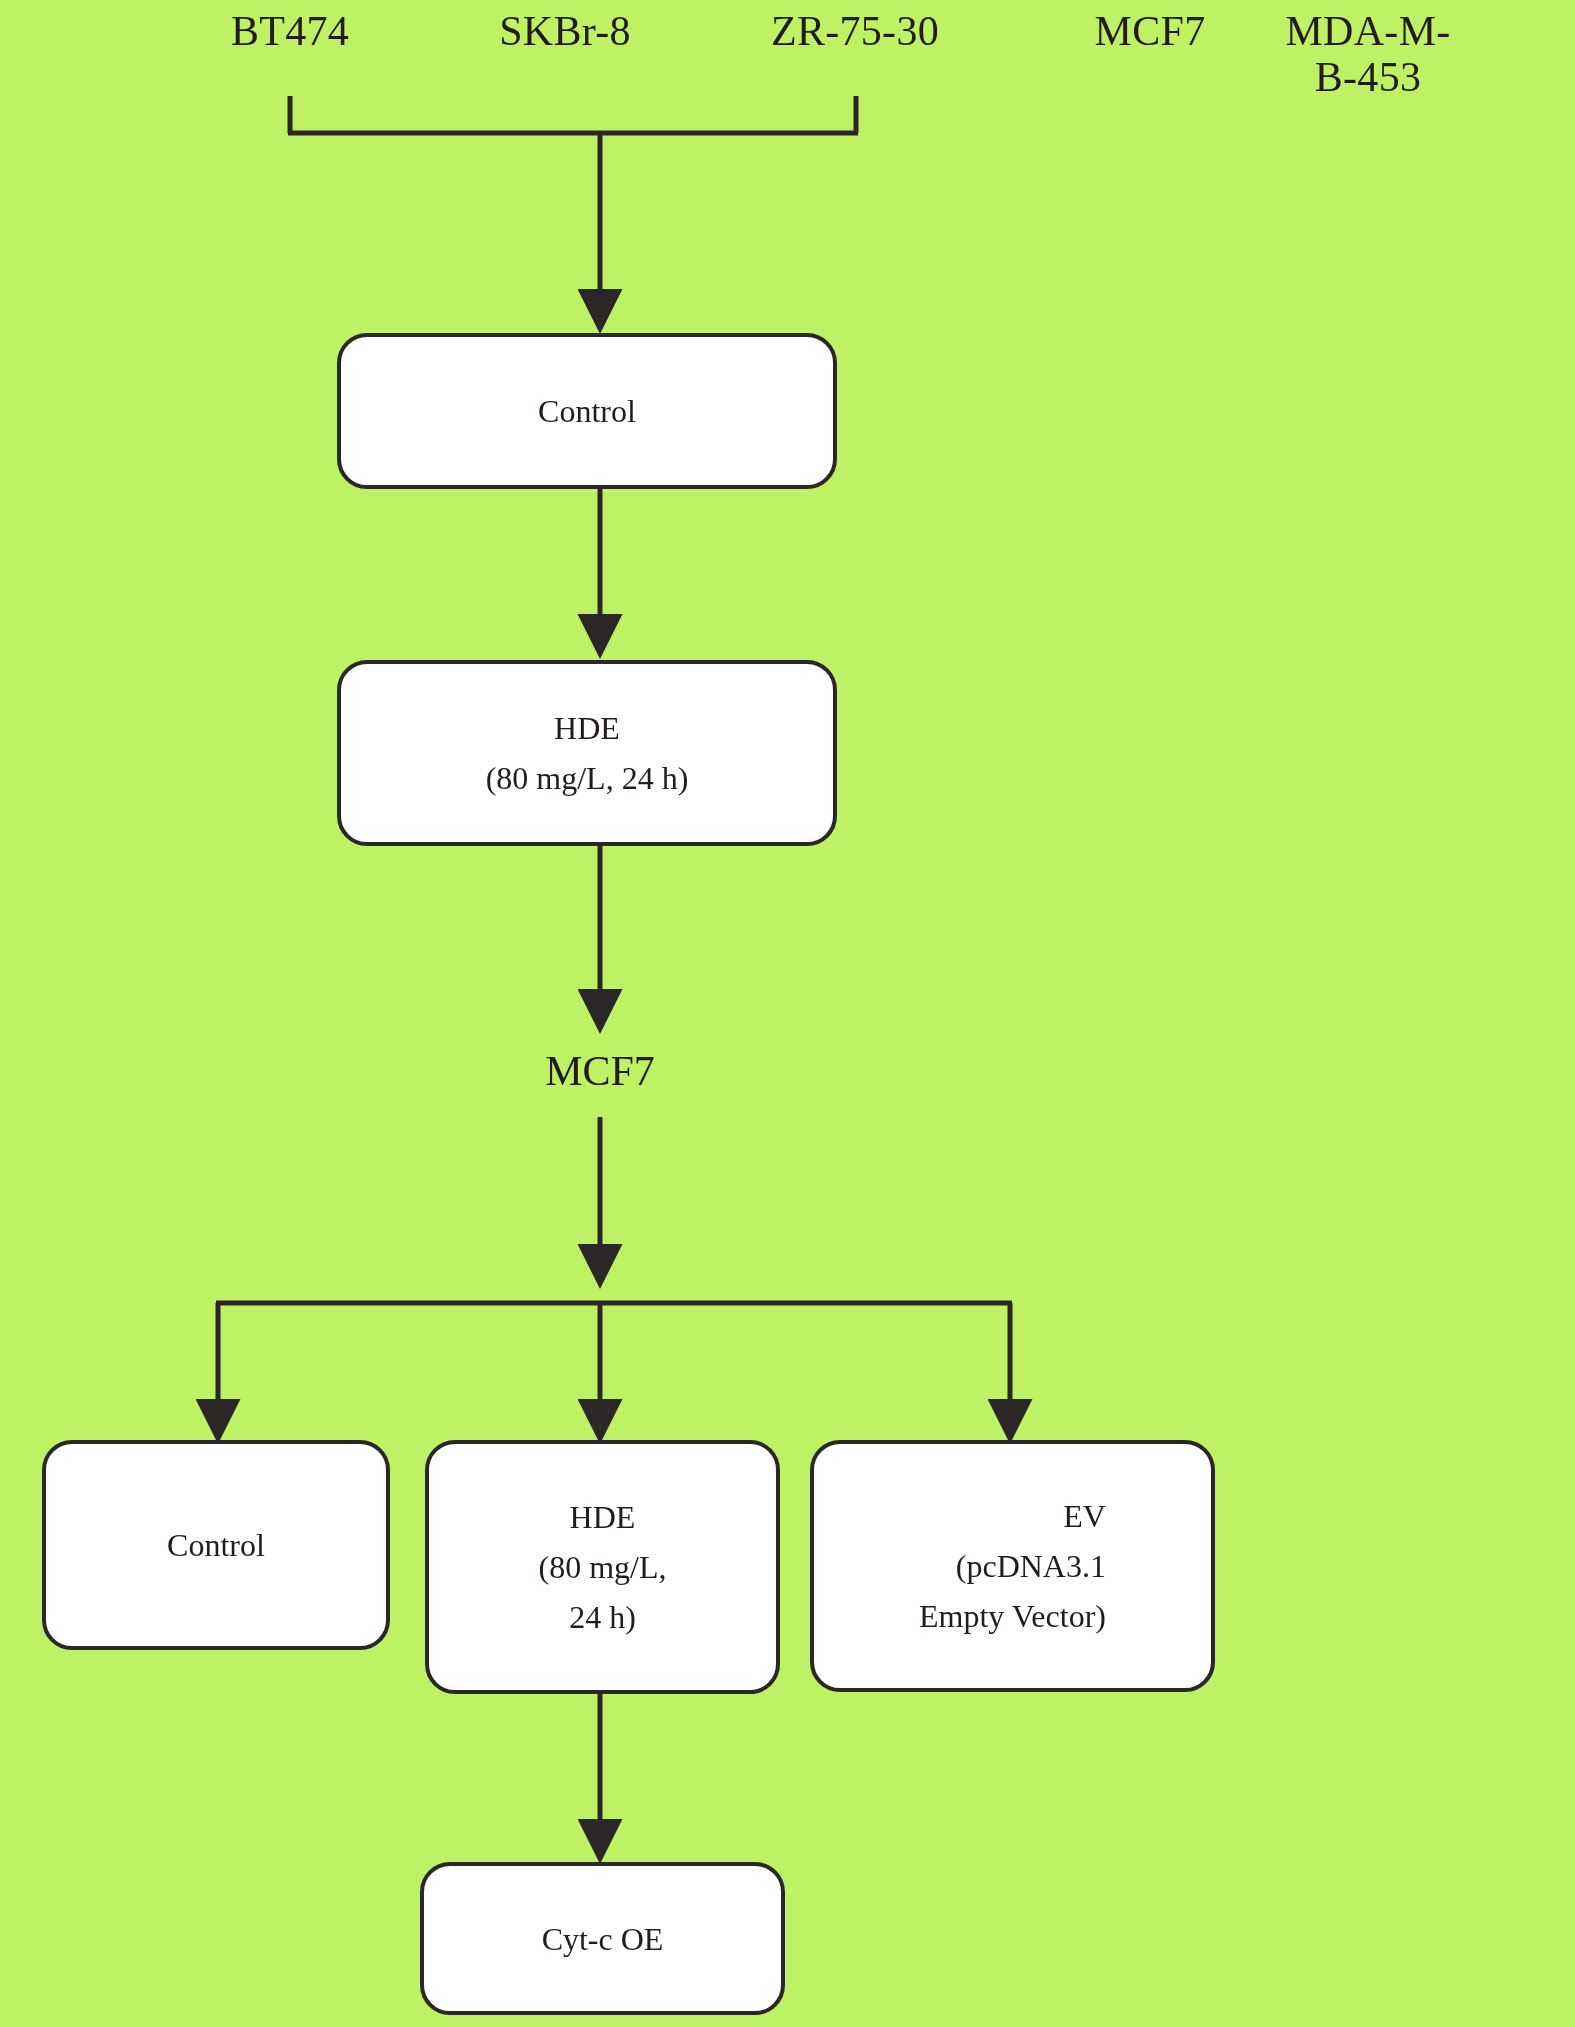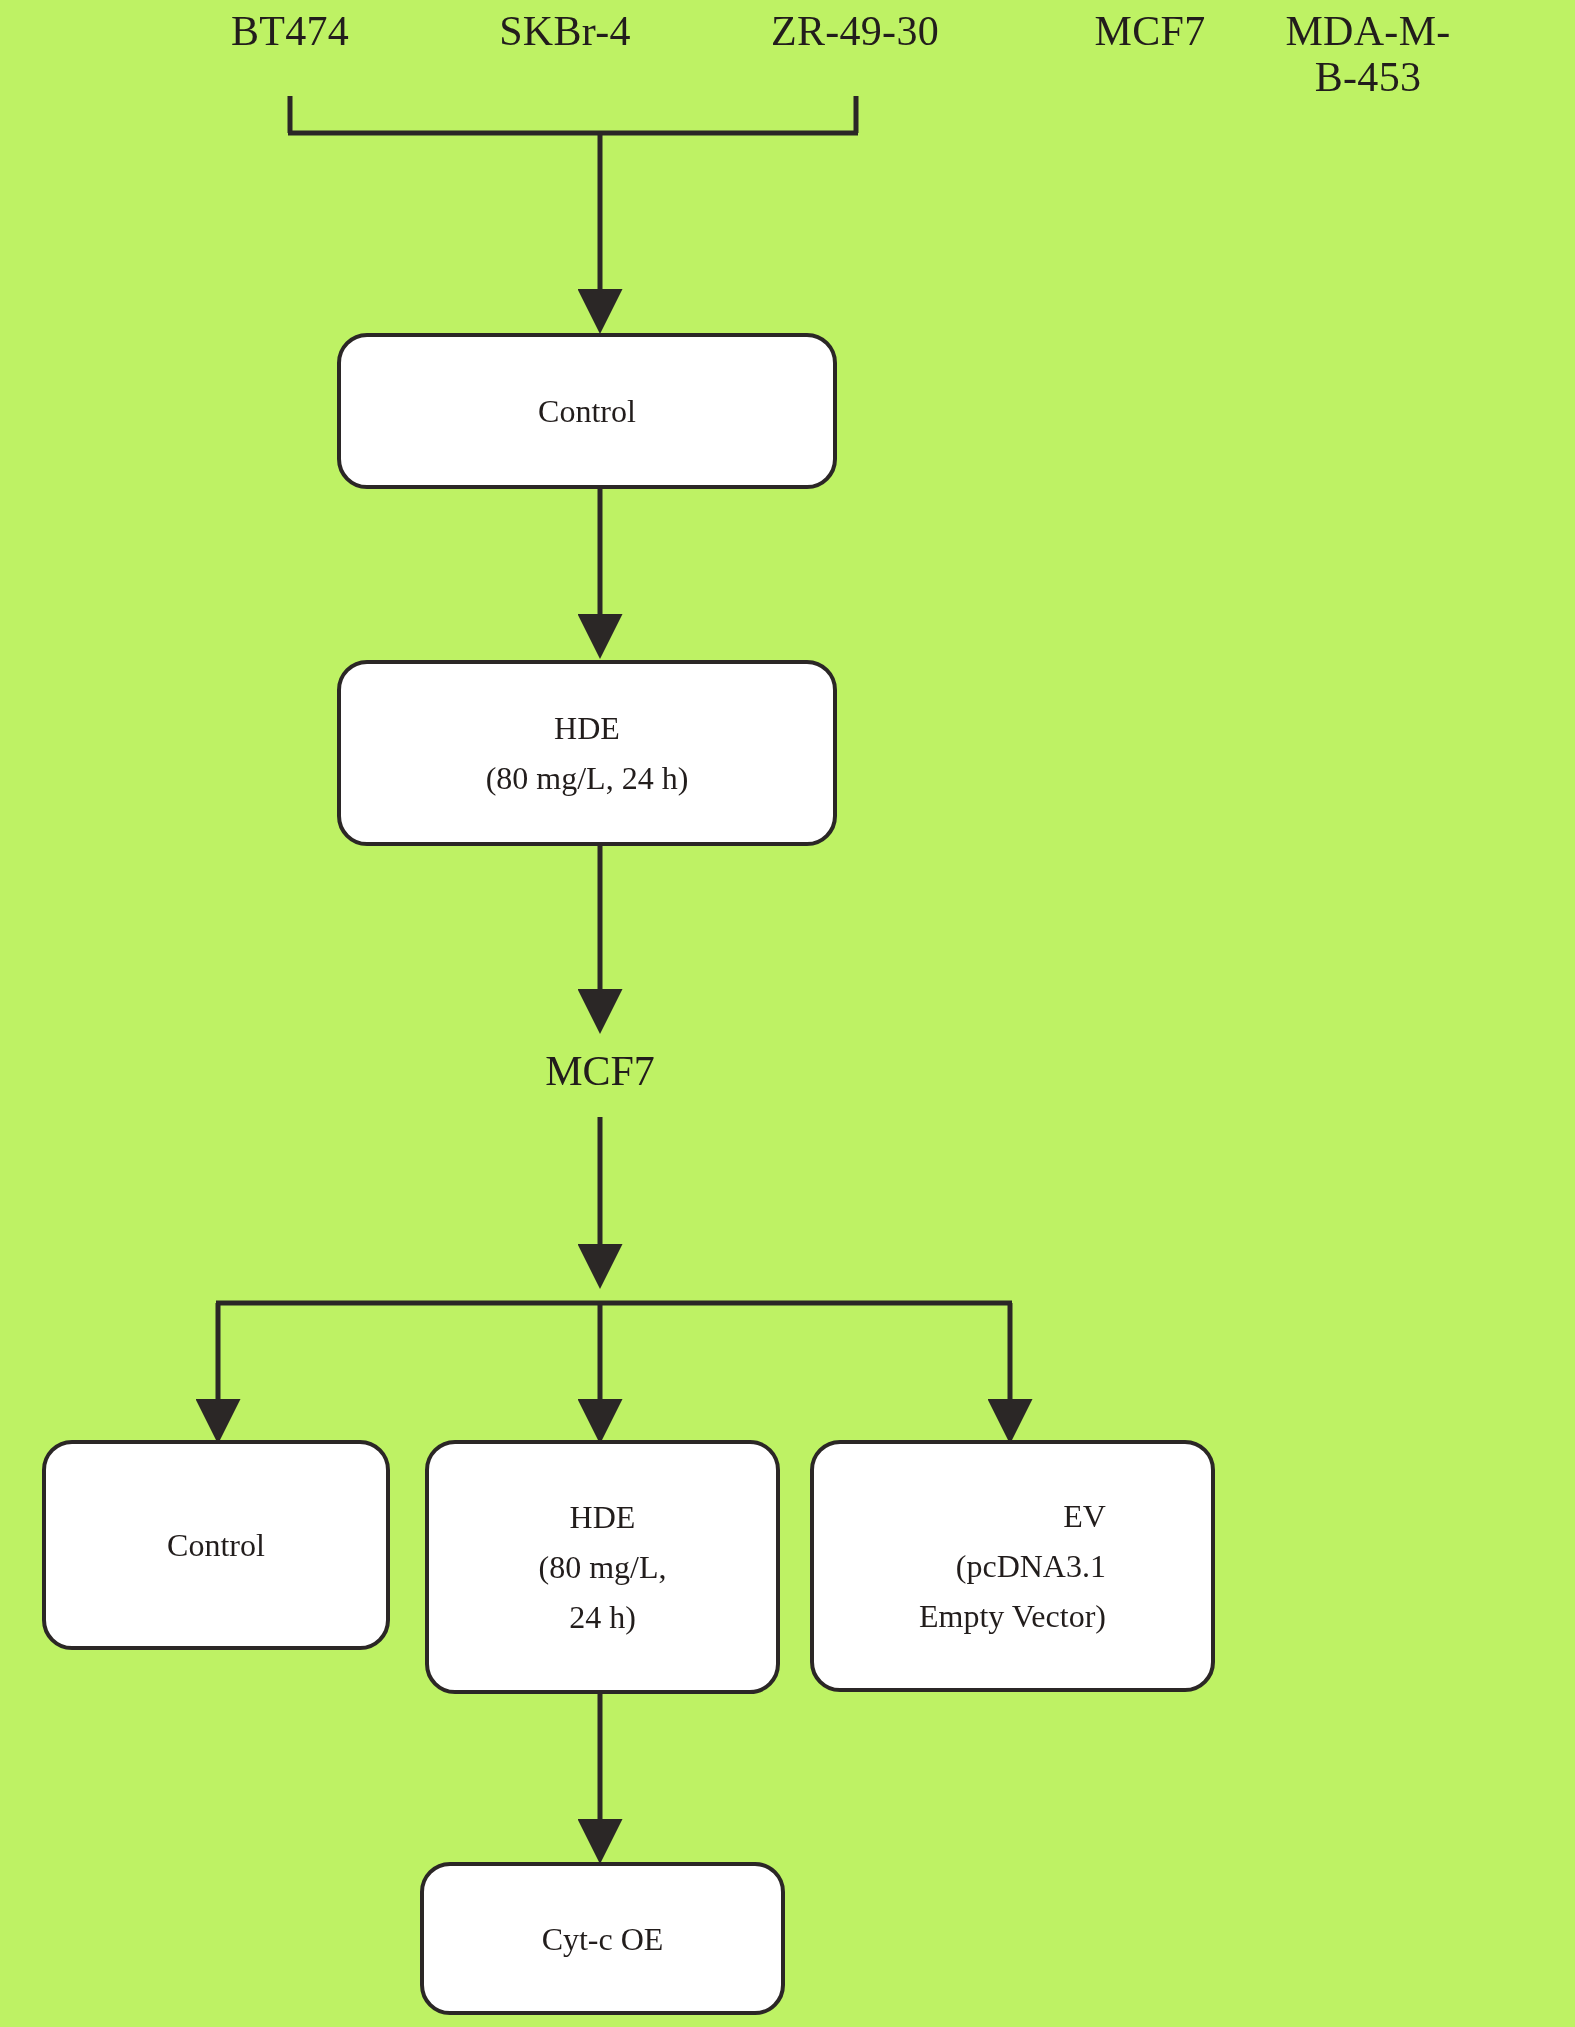--- a/index.html
+++ b/index.html
@@ -98,23 +98,23 @@
       <path d="M 218 1303 L 218 1410" marker-end="url(#arrowhead)"></path>
       <path d="M 600 1303 L 600 1410" marker-end="url(#arrowhead)"></path>
       <path d="M 1010 1303 L 1010 1410" marker-end="url(#arrowhead)"></path>
 
       <path d="M 600 1694 L 600 1830" marker-end="url(#arrowhead)"></path>
     </g>
   </svg>
 
   <div class="cellline-label" style="left:170px; top:8px; width:240px;">BT474</div>
 
-  <div class="cellline-label" style="left:445px; top:8px; width:240px;">SKBr-4</div>
+  <div class="cellline-label" style="left:445px; top:8px; width:240px;">SKBr-8</div>
 
-  <div class="cellline-label" style="left:730px; top:8px; width:250px;">ZR-49-30</div>
+  <div class="cellline-label" style="left:730px; top:8px; width:250px;">ZR-75-30</div>
 
   <div class="cellline-label" style="left:1035px; top:8px; width:230px;">MCF7</div>
 
   <div class="cellline-label" style="left:1238px; top:8px; width:260px;">MDA-M-
 B-453</div>
 
   <div class="node-box" style="left:337px; top:333px; width:500px; height:156px;">
     <span class="node-text">Control</span>
   </div>
 

